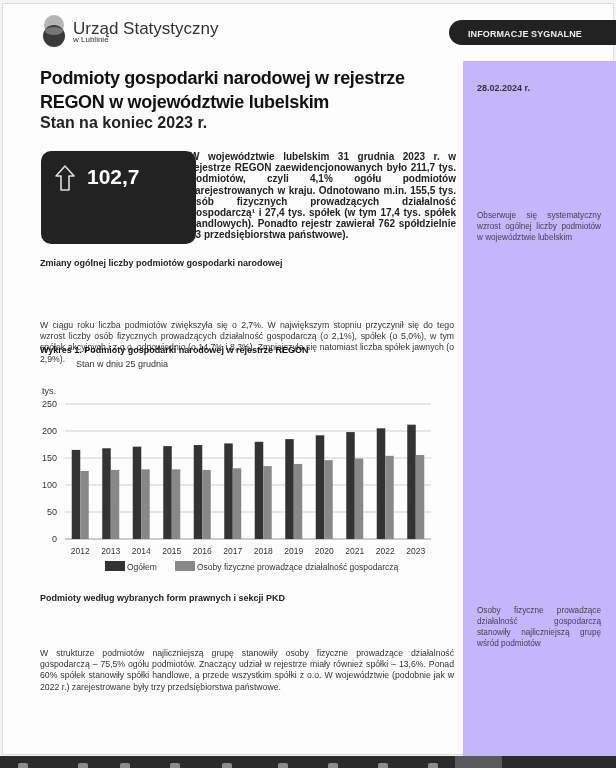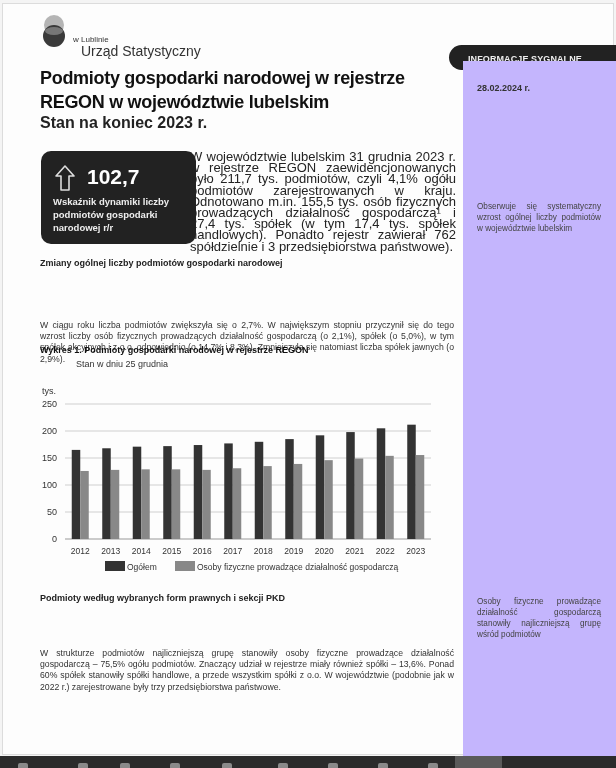--- a/index.html
+++ b/index.html
@@ -1,33 +1,33 @@
 <!DOCTYPE html>
 <html><head>
 <meta charset="utf-8">
 <style>
   html, body { margin:0; padding:0; }
   body { width:616px; height:768px; position:relative; overflow:hidden; background:#f4f4f4; font-family:"Liberation Sans", sans-serif; color:#1a1a1a; }
   .page { position:absolute; left:2px; top:3px; width:612px; height:752px; background:#fdfdfd; border:1px solid #dcdcdc; box-sizing:border-box; }
   .logo { position:absolute; left:36px; top:10px; width:140px; height:36px; }
   .logo-mark { position:absolute; left:0; top:0; width:30px; height:34px; }
-  .logo-name { position:absolute; left:42px; top:5px; font-size:14px; color:#333; white-space:nowrap;margin-top:24px; }
+  .logo-name { position:absolute; left:34px; top:5px; font-size:17px; color:#333; white-space:nowrap; }
   .logo-sub { position:absolute; left:34px; top:21px; font-size:8px; color:#333; white-space:nowrap; }
   .title { position:absolute; left:37px; top:62px; width:410px; font-family:"Liberation Sans", sans-serif; font-weight:bold; font-size:18px; line-height:24px; letter-spacing:-0.3px; color:#111; }
   .subtitle { position:absolute; left:37px; top:110px; font-size:16px; font-weight:bold; color:#222; }
-  .pill { position:absolute; left:446px; top:41px; width:168px; height:25px; background:#222; border-radius:15px 0 0 15px; }
+  .pill { position:absolute; left:446px; top:16px; width:168px; height:25px; background:#222; border-radius:15px 0 0 15px; }
   .pill-text { position:absolute; left:19px; top:9px; font-size:9px; font-weight:bold; color:#eee; letter-spacing:0.1px; white-space:nowrap; }
   .sidebar { position:absolute; left:460px; top:57px; width:154px; height:698px; background:#c4b5fd; }
   .date { position:absolute; left:14px; top:22px; font-size:9px; font-weight:bold; color:#333; }
-  .side-note { position:absolute; left:14px; width:124px; font-size:8.2px; line-height:11px; color:#444; text-align:justify; }
+  .side-note { position:absolute; left:14px; width:124px; font-size:8.2px; line-height:11px; color:#444; text-align:justify;margin-top:9px; }
   .kpi { position:absolute; left:38px; top:147px; width:142px; height:93px; background:#222; border-radius:10px; color:#fff;padding-left:13px; }
   .kpi-arrow { position:absolute; left:14px; top:14px; width:20px; height:26px; }
   .kpi-value { position:absolute; left:46px; top:14px; font-size:21px; font-weight:bold; color:#fff; }
   .kpi-label { position:absolute; left:12px; top:44px; width:128px; font-size:9.5px; font-weight:bold; line-height:13px; color:#eee; }
-  .lead { position:absolute; left:187px; top:147px; width:266px; font-size:13px; font-weight:normal; line-height:11.2px; text-align:justify; color:#222; }
+  .lead { position:absolute; left:187px; top:147px; width:266px; font-size:10px; font-weight:bold; line-height:11.2px; text-align:justify; color:#222; }
   .sec-head { position:absolute; left:37px; font-size:9px; font-weight:bold; color:#222;text-align:right; }
   .para { position:absolute; left:37px; width:414px; font-size:8.7px; line-height:11.2px; text-align:justify; color:#333;margin-top:44px; }
   .chart-title { position:absolute; left:37px; top:341px; font-size:9px; font-weight:bold; color:#111;text-align:center; }
   .chart-sub { position:absolute; left:73px; top:355px; font-size:9px; color:#333; }
   .unit { position:absolute; left:39px; top:382px; font-size:9px; color:#333;text-align:right; }
   svg.chart { position:absolute; left:30px; top:392px; }
   .taskbar { position:absolute; left:0; top:756px; width:616px; height:12px; background:#2b2b2b; }
   .tb-icon { position:absolute; top:7px; width:10px; height:5px; background:#8a8a8a; border-radius:2px 2px 0 0; }
   .tb-active { position:absolute; left:455px; top:0; width:47px; height:12px; background:#5a5a5a; }
 </style>
@@ -57,21 +57,20 @@
     <div class="date">28.02.2024 r.</div>
     <div class="side-note" style="top:140px">Obserwuje się systematyczny wzrost ogólnej liczby podmiotów w województwie lubelskim</div>
     <div class="side-note" style="top:535px">Osoby fizyczne prowadzące działalność gospodarczą stanowiły najliczniejszą grupę wśród podmiotów</div>
   </div>
 
   <div class="kpi">
     <svg class="kpi-arrow" viewBox="0 0 20 26">
       <path d="M10 1 L19 11 L14 11 L14 25 L6 25 L6 11 L1 11 Z" fill="none" stroke="#ddd" stroke-width="1.6" stroke-linejoin="round"></path>
     </svg>
     <span class="kpi-value">102,7</span>
-    <div class="kpi-label">Wskaźnik dynamiki liczby podmiotów gospodarki narodowej r/r</div>
   </div>
 
   <div class="lead">W województwie lubelskim 31 grudnia 2023 r. w rejestrze REGON zaewidencjonowanych było 211,7 tys. podmiotów, czyli 4,1% ogółu podmiotów zarejestrowanych w kraju. Odnotowano m.in. 155,5 tys. osób fizycznych prowadzących działalność gospodarczą¹ i 27,4 tys. spółek (w tym 17,4 tys. spółek handlowych). Ponadto rejestr zawierał 762 spółdzielnie i 3 przedsiębiorstwa państwowe).</div>
 
   <div class="sec-head" style="top:254px">Zmiany ogólnej liczby podmiotów gospodarki narodowej</div>
   <div class="para" style="top:272px">W ciągu roku liczba podmiotów zwiększyła się o 2,7%. W największym stopniu przyczynił się do tego wzrost liczby osób fizycznych prowadzących działalność gospodarczą (o 2,1%), spółek (o 5,0%), w tym spółek akcyjnych i z o.o. odpowiednio (o 14,7% i 8,3%). Zmniejszyła się natomiast liczba spółek jawnych (o 2,9%).</div>
 
   <div class="chart-title">Wykres 1. Podmioty gospodarki narodowej w rejestrze REGON</div>
   <div class="chart-sub">Stan w dniu 25 grudnia</div>
   <div class="unit">tys.</div>

